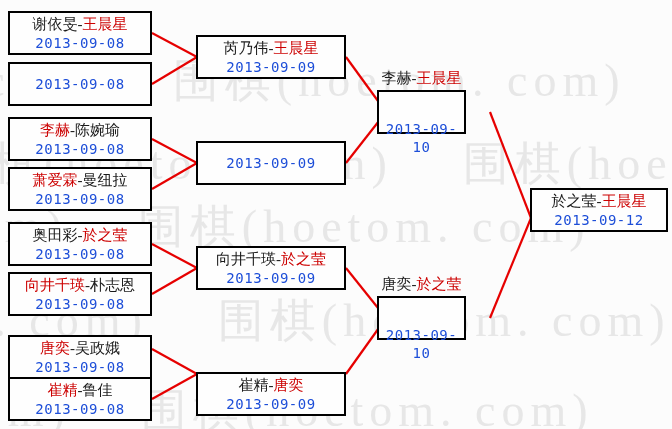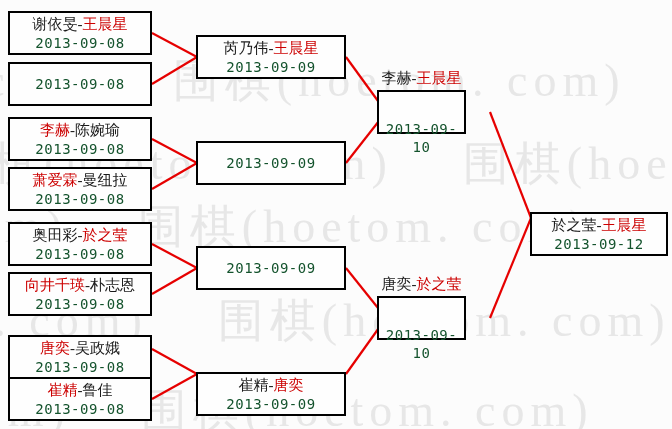--- a/index.html
+++ b/index.html
@@ -49,21 +49,21 @@
     font-size:15px;
     line-height:19px;
     color:#1a1a1a;
     white-space:nowrap;
   }
   .names span[data-winner="true"]{color:#cc0000;}
   .date{
     font-family:"DejaVu Sans Mono", monospace;
     font-size:14px;
     line-height:18px;
-    color:#14532d;
+    color:#1d4ed8;
     letter-spacing:0.5px;
   }
   
   .r1{left:8px;width:144px;}
   .r2{left:196px;width:150px;}
   .sf{left:377px;width:89px;gap:32px;}
   .fi{left:530px;width:138px;}
 </style>
 </head>
 <body>
@@ -126,34 +126,35 @@
   </div>
 
   <div class="box r2" style="top:35px;">
     <div class="names"><span data-winner="false">芮乃伟</span><span>-</span><span data-winner="true">王晨星</span></div>
     <div class="date">2013-09-09</div>
   </div>
   <div class="box r2" style="top:141px;">
     <div class="date">2013-09-09</div>
   </div>
   <div class="box r2" style="top:246px;">
+    <div class="names"><span data-winner="false">向井千瑛</span><span>-</span><span data-winner="true">於之莹</span></div>
     <div class="date">2013-09-09</div>
   </div>
   <div class="box r2" style="top:372px;">
     <div class="names"><span data-winner="false">崔精</span><span>-</span><span data-winner="true">唐奕</span></div>
     <div class="date">2013-09-09</div>
   </div>
 
   <div class="box sf" style="top:90px;">
     <div class="names"><span data-winner="false">李赫</span><span>-</span><span data-winner="true">王晨星</span></div>
     <div class="date">2013-09-10</div>
   </div>
   <div class="box sf" style="top:296px;">
     <div class="names"><span data-winner="false">唐奕</span><span>-</span><span data-winner="true">於之莹</span></div>
     <div class="date">2013-09-10</div>
   </div>
 
-  <div class="box fi" style="top:212px;">
+  <div class="box fi" style="top:188px;">
     <div class="names"><span data-winner="false">於之莹</span><span>-</span><span data-winner="true">王晨星</span></div>
     <div class="date">2013-09-12</div>
   </div>
 
 </div>
 
 </body></html>

